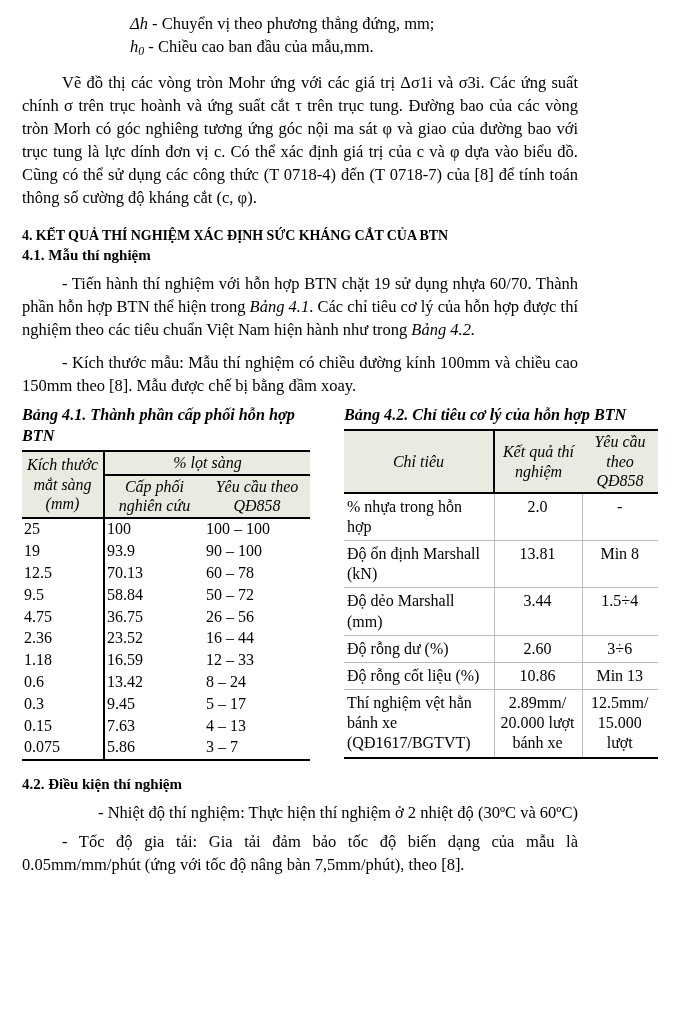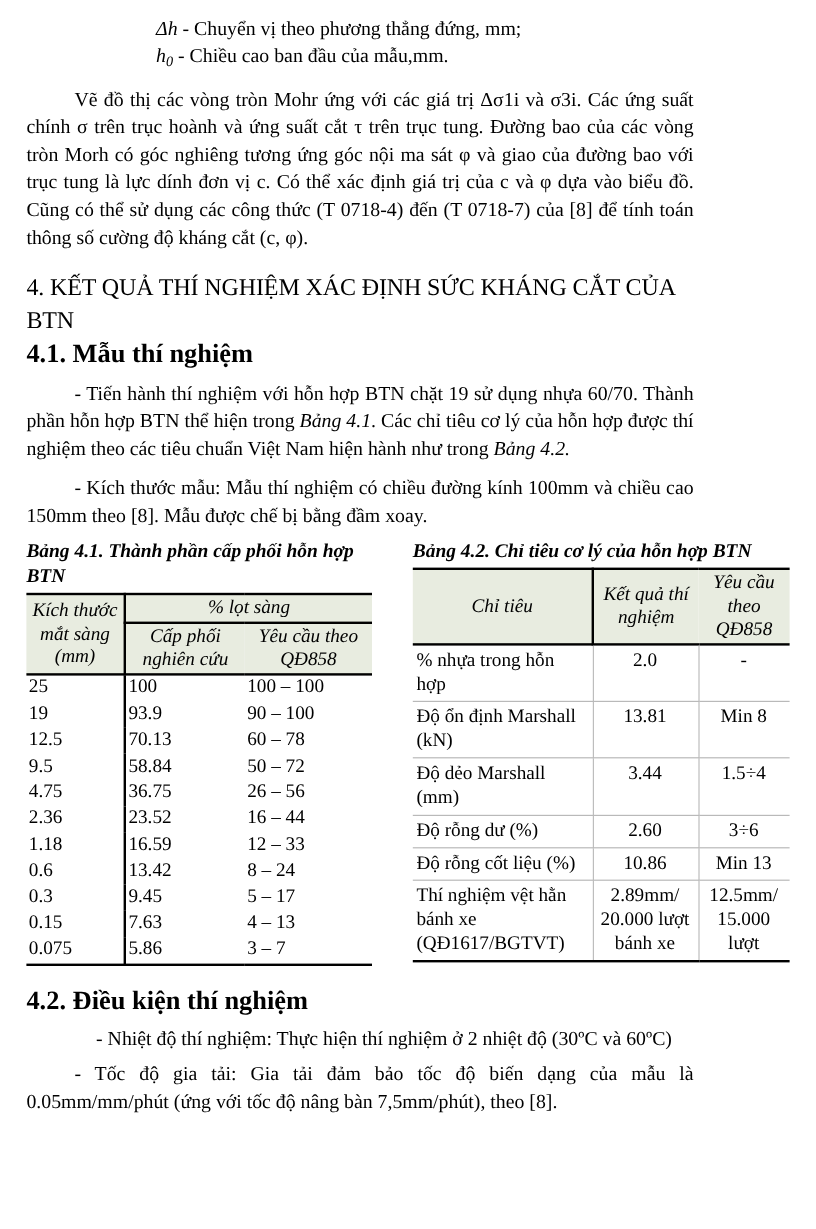--- a/index.html
+++ b/index.html
@@ -24,40 +24,40 @@
   }
 
   
   .para {
     font-size: 16.5px;
     line-height: 1.40;
     text-align: justify;
     margin: 0;
     text-indent: 40px;
   }
-  .para.nojust { text-align: center; }
+  .para.nojust { text-align: right; }
   .defline {
     font-size: 16.5px;
     line-height: 1.42;
     margin: 0;
     padding-left: 108px;
     text-align: left;
     white-space: nowrap;
   }
   .it { font-style: italic; }
   .sub { font-size: 0.72em; vertical-align: -0.28em; }
   .heading-main {
-    font-size: 20px;
-    font-weight: normal;
+    font-size: 14px;
+    font-weight: bold;
     margin: 0;
     line-height: 1.33;
     letter-spacing: -0.1px;
   }
   .heading-sub {
-    font-size: 22px;
+    font-size: 15px;
     font-weight: bold;
     margin: 0;
     line-height: 1.33;
   }
   .spacer-6 { height: 6px; }
   .spacer-10 { height: 10px; }
   .spacer-12 { height: 12px; }
   .spacer-14 { height: 14px; }
   .spacer-18 { height: 18px; }
 

